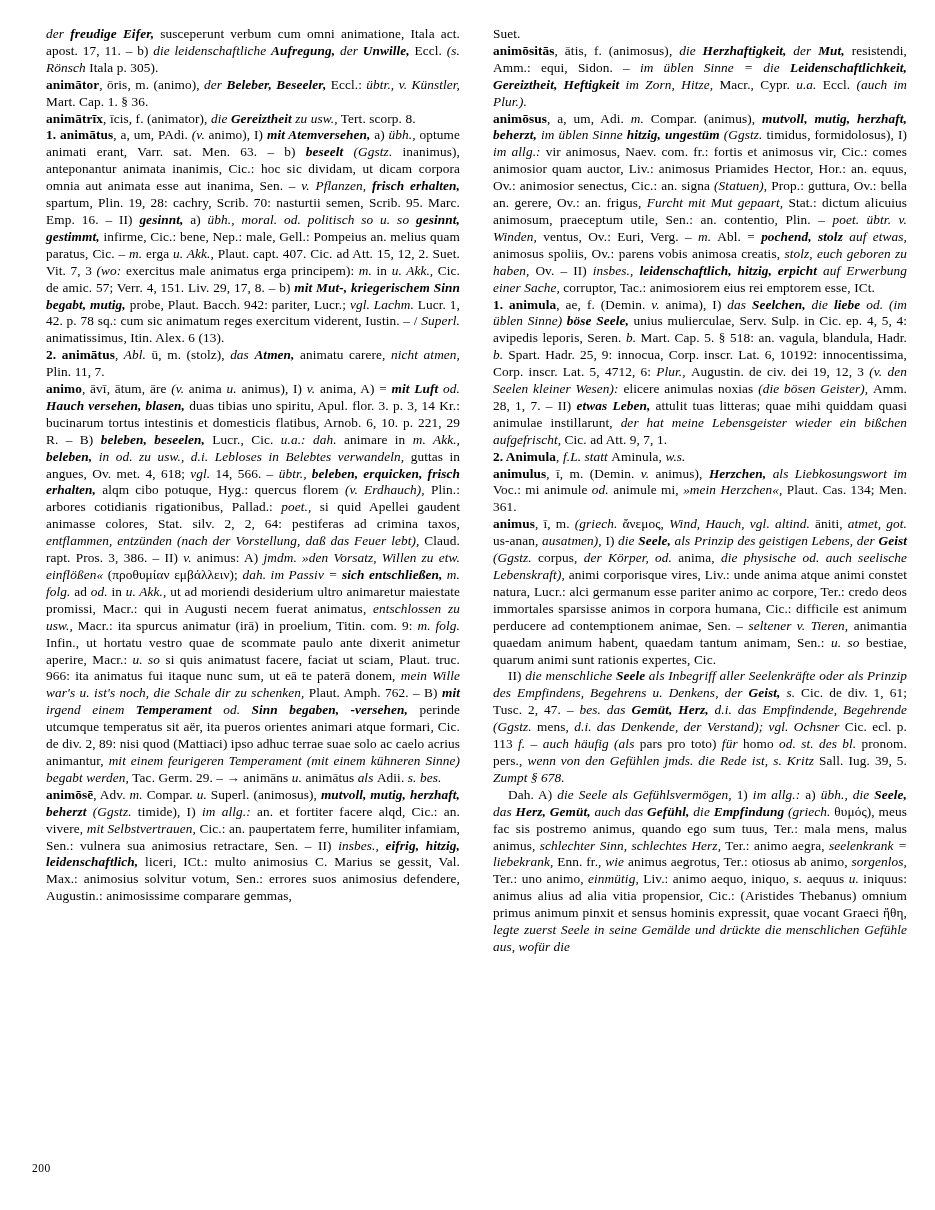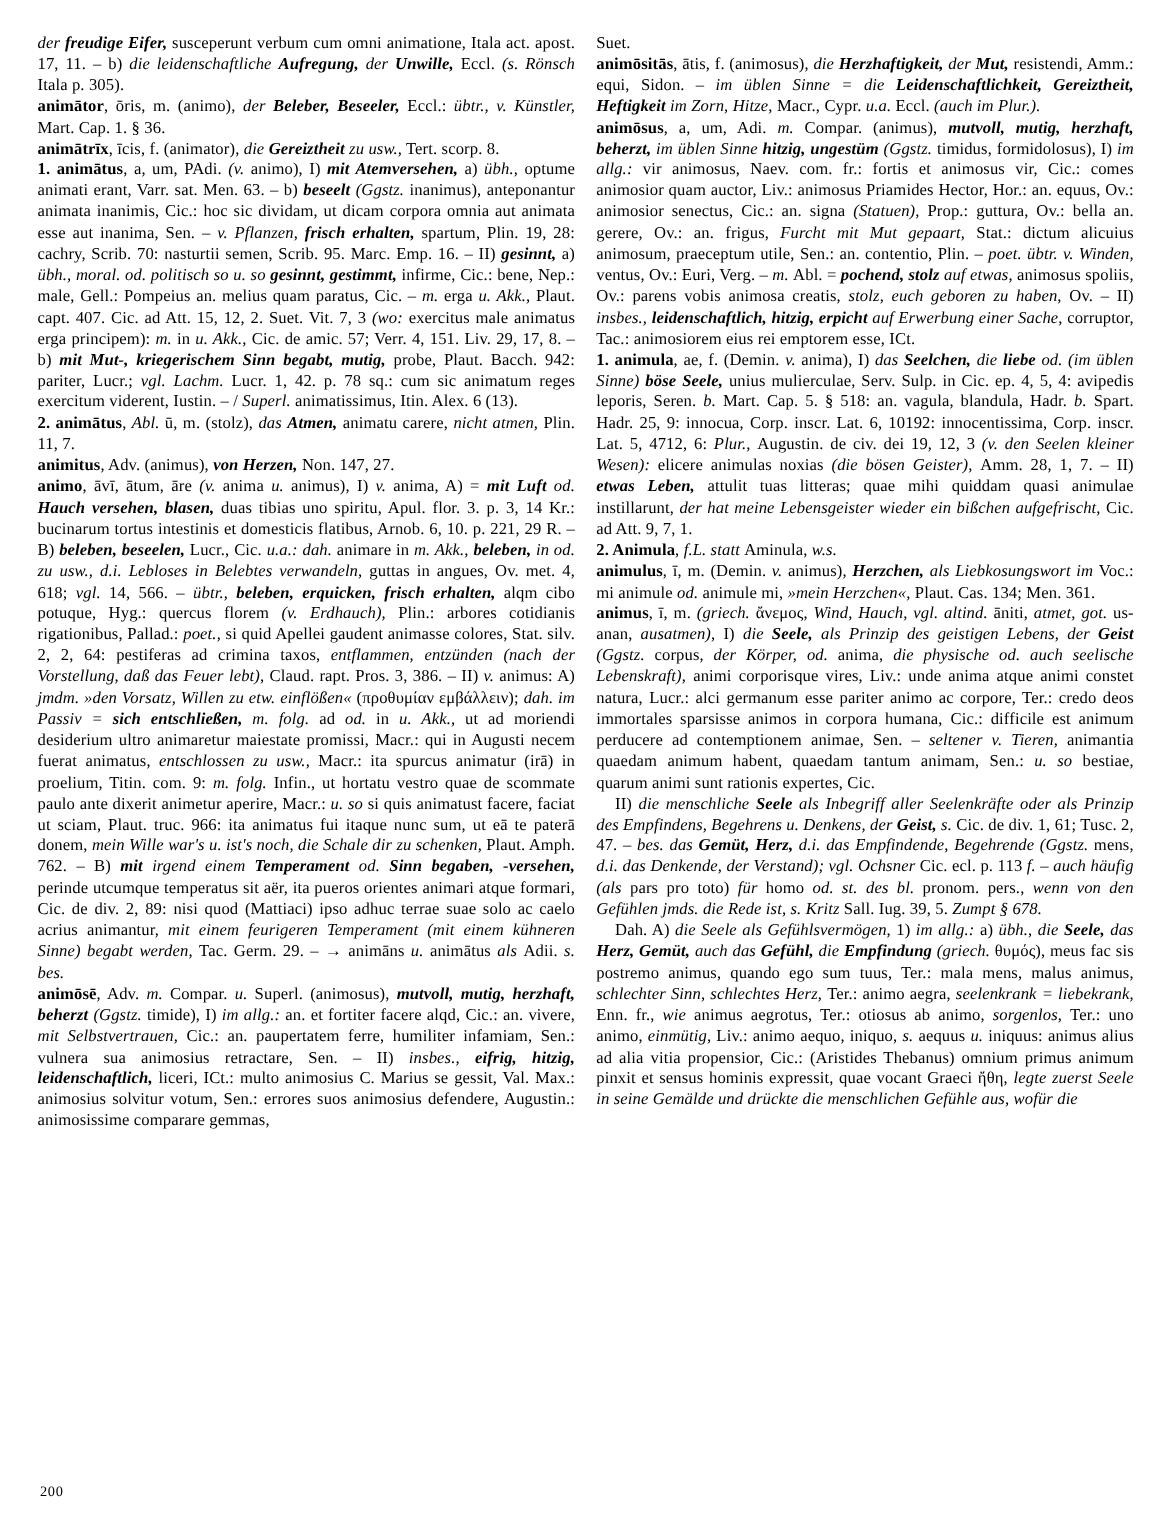--- a/index.html
+++ b/index.html
@@ -20,52 +20,52 @@
     position: absolute;
     top: 26px;
     left: 30px;
     width: 877px;
     display: flex;
     gap: 17px;
   }
   .col {
     flex: 1 1 0;
     text-align: justify;
+    margin-left: 16px;
   }
   .para {
     margin: 0;
     font-size: 13.3px;
     line-height: 16.9px;
     letter-spacing: 0.1px;
   }
   .para.indent { text-indent: 15px; }
   .s-r { font-style: normal; font-weight: normal; }
   .s-i { font-style: italic; font-weight: normal; }
   .s-b { font-style: normal; font-weight: 700; }
   .s-bi { font-style: italic; font-weight: 700; }
   .page-number {
     position: absolute;
     left: 32px;
-    bottom: 10px;
+    bottom: 36px;
     font-size: 11.5px;
     letter-spacing: 0.5px;
   }
 </style>
 </head>
 <body>
 
 <div class="page">
   <div class="columns">
     <div class="col" id="col-left">
         <p class="para"><span class="s-i">der </span><span class="s-bi">freudige Eifer,</span><span class="s-r"> susceperunt verbum cum omni animatione, Itala act. apost. 17, 11. – b) </span><span class="s-i">die leidenschaftliche </span><span class="s-bi">Aufregung,</span><span class="s-i"> der </span><span class="s-bi">Unwille,</span><span class="s-r"> Eccl. </span><span class="s-i">(s. Rönsch </span><span class="s-r">Itala p. 305).</span></p>
         <p class="para"><span class="s-b">animātor</span><span class="s-r">, ōris, m. (animo), </span><span class="s-i">der </span><span class="s-bi">Beleber, Beseeler,</span><span class="s-r"> Eccl.: </span><span class="s-i">übtr., v. Künstler,</span><span class="s-r"> Mart. Cap. 1. § 36.</span></p>
         <p class="para"><span class="s-b">animātrīx</span><span class="s-r">, īcis, f. (animator), </span><span class="s-i">die </span><span class="s-bi">Gereiztheit </span><span class="s-i">zu usw.,</span><span class="s-r"> Tert. scorp. 8.</span></p>
         <p class="para"><span class="s-b">1. animātus</span><span class="s-r">, a, um, PAdi. </span><span class="s-i">(v. </span><span class="s-r">animo), I) </span><span class="s-bi">mit Atemversehen,</span><span class="s-r"> a) </span><span class="s-i">übh.,</span><span class="s-r"> optume animati erant, Varr. sat. Men. 63. – b) </span><span class="s-bi">beseelt </span><span class="s-i">(Ggstz. </span><span class="s-r">inanimus), anteponantur animata inanimis, Cic.: hoc sic dividam, ut dicam corpora omnia aut animata esse aut inanima, Sen. – </span><span class="s-i">v. Pflanzen, </span><span class="s-bi">frisch erhalten, </span><span class="s-r">spartum, Plin. 19, 28: cachry, Scrib. 70: nasturtii semen, Scrib. 95. Marc. Emp. 16. – II) </span><span class="s-bi">gesinnt, </span><span class="s-r">a) </span><span class="s-i">übh., moral. od. politisch so u. so </span><span class="s-bi">gesinnt, gestimmt, </span><span class="s-r">infirme, Cic.: bene, Nep.: male, Gell.: Pompeius an. melius quam paratus, Cic. – </span><span class="s-i">m. </span><span class="s-r">erga </span><span class="s-i">u. Akk.,</span><span class="s-r"> Plaut. capt. 407. Cic. ad Att. 15, 12, 2. Suet. Vit. 7, 3 </span><span class="s-i">(wo: </span><span class="s-r">exercitus male animatus erga principem): </span><span class="s-i">m. </span><span class="s-r">in </span><span class="s-i">u. Akk.,</span><span class="s-r"> Cic. de amic. 57; Verr. 4, 151. Liv. 29, 17, 8. – b) </span><span class="s-bi">mit Mut-, kriegerischem Sinn begabt, mutig, </span><span class="s-r">probe, Plaut. Bacch. 942: pariter, Lucr.; </span><span class="s-i">vgl. Lachm. </span><span class="s-r">Lucr. 1, 42. p. 78 sq.: cum sic animatum reges exercitum viderent, Iustin. – / </span><span class="s-i">Superl. </span><span class="s-r">animatissimus, Itin. Alex. 6 (13).</span></p>
         <p class="para"><span class="s-b">2. animātus</span><span class="s-r">, </span><span class="s-i">Abl. </span><span class="s-r">ū, m. (stolz), </span><span class="s-i">das </span><span class="s-bi">Atmen, </span><span class="s-r">animatu carere, </span><span class="s-i">nicht atmen, </span><span class="s-r">Plin. 11, 7.</span></p>
-        <p class="para"><span class="s-b">animitus</span><span class="s-r">, Adv. (animus), </span><span class="s-bi">von Herzen, </span><span class="s-r">Non. 147, 27.</span></p>
         <p class="para"><span class="s-b">animo</span><span class="s-r">, āvī, ātum, āre </span><span class="s-i">(v. </span><span class="s-r">anima </span><span class="s-i">u. </span><span class="s-r">animus), I) </span><span class="s-i">v. </span><span class="s-r">anima, A) = </span><span class="s-bi">mit Luft </span><span class="s-i">od. </span><span class="s-bi">Hauch versehen, blasen, </span><span class="s-r">duas tibias uno spiritu, Apul. flor. 3. p. 3, 14 Kr.: bucinarum tortus intestinis et domesticis flatibus, Arnob. 6, 10. p. 221, 29 R. – B) </span><span class="s-bi">beleben, beseelen, </span><span class="s-r">Lucr., Cic. </span><span class="s-i">u.a.: dah. </span><span class="s-r">animare in </span><span class="s-i">m. Akk., </span><span class="s-bi">beleben, </span><span class="s-i">in od. zu usw., d.i. Lebloses in Belebtes verwandeln, </span><span class="s-r">guttas in angues, Ov. met. 4, 618; </span><span class="s-i">vgl. </span><span class="s-r">14, 566. – </span><span class="s-i">übtr., </span><span class="s-bi">beleben, erquicken, frisch erhalten, </span><span class="s-r">alqm cibo potuque, Hyg.: quercus florem </span><span class="s-i">(v. Erdhauch), </span><span class="s-r">Plin.: arbores cotidianis rigationibus, Pallad.: </span><span class="s-i">poet., </span><span class="s-r">si quid Apellei gaudent animasse colores, Stat. silv. 2, 2, 64: pestiferas ad crimina taxos, </span><span class="s-i">entflammen, entzünden (nach der Vorstellung, daß das Feuer lebt), </span><span class="s-r">Claud. rapt. Pros. 3, 386. – II) </span><span class="s-i">v. </span><span class="s-r">animus: A) </span><span class="s-i">jmdm. »den Vorsatz, Willen zu etw. einflößen« </span><span class="s-r">(προθυμίαν εμβάλλειν); </span><span class="s-i">dah. im Passiv = </span><span class="s-bi">sich entschließen, </span><span class="s-i">m. folg. </span><span class="s-r">ad </span><span class="s-i">od. </span><span class="s-r">in </span><span class="s-i">u. Akk.,</span><span class="s-r"> ut ad moriendi desiderium ultro animaretur maiestate promissi, Macr.: qui in Augusti necem fuerat animatus, </span><span class="s-i">entschlossen zu usw., </span><span class="s-r">Macr.: ita spurcus animatur (irā) in proelium, Titin. com. 9: </span><span class="s-i">m. folg. </span><span class="s-r">Infin., ut hortatu vestro quae de scommate paulo ante dixerit animetur aperire, Macr.: </span><span class="s-i">u. so </span><span class="s-r">si quis animatust facere, faciat ut sciam, Plaut. truc. 966: ita animatus fui itaque nunc sum, ut eā te paterā donem, </span><span class="s-i">mein Wille war's u. ist's noch, die Schale dir zu schenken, </span><span class="s-r">Plaut. Amph. 762. – B) </span><span class="s-bi">mit </span><span class="s-i">irgend einem </span><span class="s-bi">Temperament </span><span class="s-i">od. </span><span class="s-bi">Sinn begaben, -versehen, </span><span class="s-r">perinde utcumque temperatus sit aër, ita pueros orientes animari atque formari, Cic. de div. 2, 89: nisi quod (Mattiaci) ipso adhuc terrae suae solo ac caelo acrius animantur, </span><span class="s-i">mit einem feurigeren Temperament (mit einem kühneren Sinne) begabt werden, </span><span class="s-r">Tac. Germ. 29. – → animāns </span><span class="s-i">u. </span><span class="s-r">animātus </span><span class="s-i">als </span><span class="s-r">Adii. </span><span class="s-i">s. bes.</span></p>
         <p class="para"><span class="s-b">animōsē</span><span class="s-r">, Adv. </span><span class="s-i">m. </span><span class="s-r">Compar. </span><span class="s-i">u. </span><span class="s-r">Superl. (animosus), </span><span class="s-bi">mutvoll, mutig, herzhaft, beherzt </span><span class="s-i">(Ggstz. </span><span class="s-r">timide), I) </span><span class="s-i">im allg.:</span><span class="s-r"> an. et fortiter facere alqd, Cic.: an. vivere, </span><span class="s-i">mit Selbstvertrauen, </span><span class="s-r">Cic.: an. paupertatem ferre, humiliter infamiam, Sen.: vulnera sua animosius retractare, Sen. – II) </span><span class="s-i">insbes., </span><span class="s-bi">eifrig, hitzig, leidenschaftlich, </span><span class="s-r">liceri, ICt.: multo animosius C. Marius se gessit, Val. Max.: animosius solvitur votum, Sen.: errores suos animosius defendere, Augustin.: animosissime comparare gemmas,</span></p>
       </div>
     <div class="col" id="col-right">
         <p class="para"><span class="s-r">Suet.</span></p>
         <p class="para"><span class="s-b">animōsitās</span><span class="s-r">, ātis, f. (animosus), </span><span class="s-i">die </span><span class="s-bi">Herzhaftigkeit, </span><span class="s-i">der </span><span class="s-bi">Mut, </span><span class="s-r">resistendi, Amm.: equi, Sidon. – </span><span class="s-i">im üblen Sinne = die </span><span class="s-bi">Leidenschaftlichkeit, Gereiztheit, Heftigkeit </span><span class="s-i">im Zorn, Hitze, </span><span class="s-r">Macr., Cypr. </span><span class="s-i">u.a. </span><span class="s-r">Eccl. </span><span class="s-i">(auch im Plur.).</span></p>
         <p class="para"><span class="s-b">animōsus</span><span class="s-r">, a, um, Adi. </span><span class="s-i">m. </span><span class="s-r">Compar. (animus), </span><span class="s-bi">mutvoll, mutig, herzhaft, beherzt, </span><span class="s-i">im üblen Sinne </span><span class="s-bi">hitzig, ungestüm </span><span class="s-i">(Ggstz. </span><span class="s-r">timidus, formidolosus), I) </span><span class="s-i">im allg.: </span><span class="s-r">vir animosus, Naev. com. fr.: fortis et animosus vir, Cic.: comes animosior quam auctor, Liv.: animosus Priamides Hector, Hor.: an. equus, Ov.: animosior senectus, Cic.: an. signa </span><span class="s-i">(Statuen), </span><span class="s-r">Prop.: guttura, Ov.: bella an. gerere, Ov.: an. frigus, </span><span class="s-i">Furcht mit Mut gepaart, </span><span class="s-r">Stat.: dictum alicuius animosum, praeceptum utile, Sen.: an. contentio, Plin. – </span><span class="s-i">poet. übtr. v. Winden, </span><span class="s-r">ventus, Ov.: Euri, Verg. – </span><span class="s-i">m. </span><span class="s-r">Abl. = </span><span class="s-bi">pochend, stolz </span><span class="s-i">auf etwas, </span><span class="s-r">animosus spoliis, Ov.: parens vobis animosa creatis, </span><span class="s-i">stolz, euch geboren zu haben, </span><span class="s-r">Ov. – II) </span><span class="s-i">insbes., </span><span class="s-bi">leidenschaftlich, hitzig, erpicht </span><span class="s-i">auf Erwerbung einer Sache, </span><span class="s-r">corruptor, Tac.: animosiorem eius rei emptorem esse, ICt.</span></p>
         <p class="para"><span class="s-b">1. animula</span><span class="s-r">, ae, f. (Demin. </span><span class="s-i">v. </span><span class="s-r">anima), I) </span><span class="s-i">das </span><span class="s-bi">Seelchen, </span><span class="s-i">die </span><span class="s-bi">liebe </span><span class="s-i">od. (im üblen Sinne) </span><span class="s-bi">böse Seele, </span><span class="s-r">unius mulierculae, Serv. Sulp. in Cic. ep. 4, 5, 4: avipedis leporis, Seren. </span><span class="s-i">b. </span><span class="s-r">Mart. Cap. 5. § 518: an. vagula, blandula, Hadr. </span><span class="s-i">b. </span><span class="s-r">Spart. Hadr. 25, 9: innocua, Corp. inscr. Lat. 6, 10192: innocentissima, Corp. inscr. Lat. 5, 4712, 6: </span><span class="s-i">Plur., </span><span class="s-r">Augustin. de civ. dei 19, 12, 3 </span><span class="s-i">(v. den Seelen kleiner Wesen): </span><span class="s-r">elicere animulas noxias </span><span class="s-i">(die bösen Geister), </span><span class="s-r">Amm. 28, 1, 7. – II) </span><span class="s-bi">etwas Leben, </span><span class="s-r">attulit tuas litteras; quae mihi quiddam quasi animulae instillarunt, </span><span class="s-i">der hat meine Lebensgeister wieder ein bißchen aufgefrischt, </span><span class="s-r">Cic. ad Att. 9, 7, 1.</span></p>
         <p class="para"><span class="s-b">2. Animula</span><span class="s-r">, </span><span class="s-i">f.L. statt </span><span class="s-r">Aminula, </span><span class="s-i">w.s.</span></p>
         <p class="para"><span class="s-b">animulus</span><span class="s-r">, ī, m. (Demin. </span><span class="s-i">v. </span><span class="s-r">animus), </span><span class="s-bi">Herzchen, </span><span class="s-i">als Liebkosungswort im </span><span class="s-r">Voc.: mi animule </span><span class="s-i">od. </span><span class="s-r">animule mi, </span><span class="s-i">»mein Herzchen«, </span><span class="s-r">Plaut. Cas. 134; Men. 361.</span></p>

